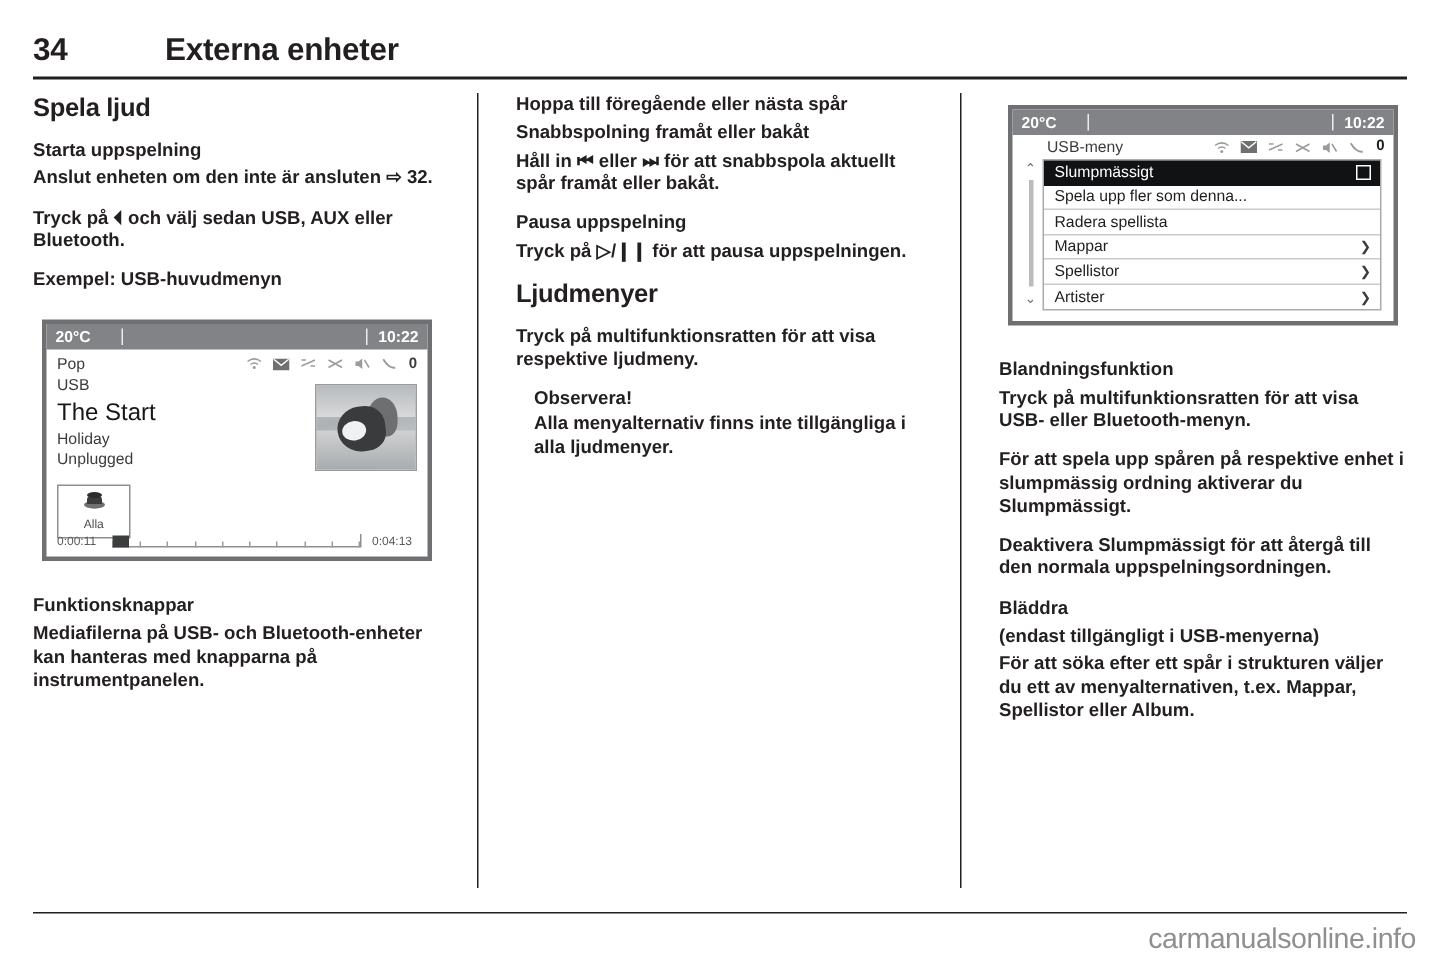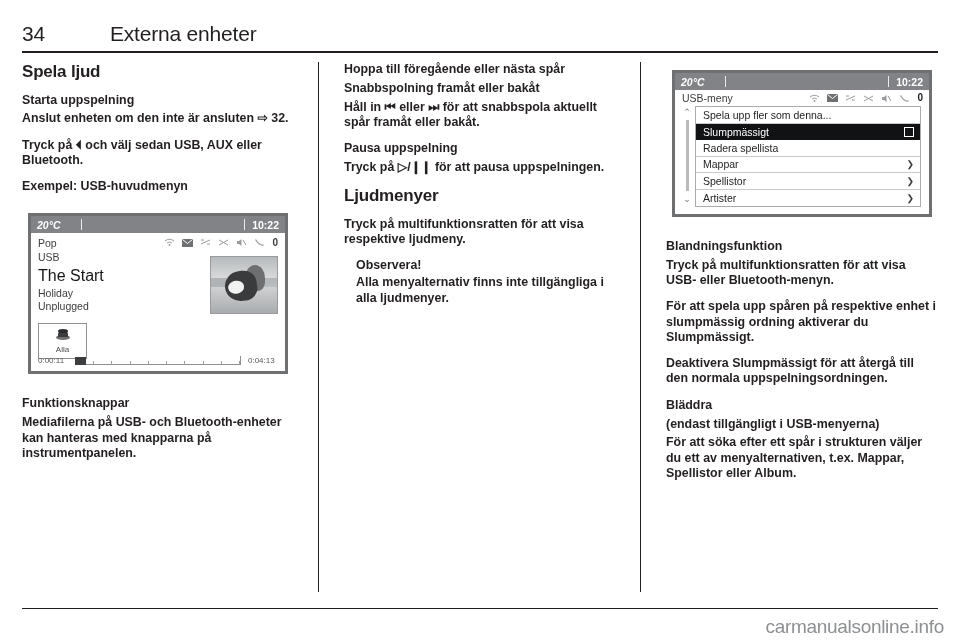--- a/index.html
+++ b/index.html
@@ -27,21 +27,21 @@
   .header {
     position: absolute;
     left: 22px;
     top: 22px;
     width: 916px;
     height: 30px;
   }
   .header-inner {
     display: flex;
     align-items: baseline;
-    font-weight: normal;
+    font-weight: bold;
     font-size: 21px;
     letter-spacing: -0.2px;
   }
   .page-num {
     width: 88px;
     flex: 0 0 88px;
   }
   .header-title {
     flex: 1;
   }
@@ -131,21 +131,21 @@
     background: #828387;
     color: #ffffff;
     height: 17px;
     display: flex;
     align-items: center;
     font-size: 10.5px;
     font-weight: bold;
     padding: 0 6px;
     box-sizing: border-box;
   }
-  .screen-status .temp { width: 44px; font-style: italic; }
+  .screen-status .temp { width: 44px; }
   .screen-status .divider {
     width: 1px;
     height: 11px;
     background: #ffffff;
     opacity: .85;
   }
   .screen-status .spacer { flex: 1; }
   .screen-status .clock { padding-left: 7px; }
 
   .icon-row {
@@ -287,21 +287,21 @@
   .menu-body {
     padding: 0;
     height: 124px;
     box-sizing: border-box;
     position: relative;
   }
   .menu-head {
     display: flex;
     align-items: center;
     justify-content: space-between;
-    padding: 2px 6px 2px 7px;
+    padding: 2px 6px 2px 23px;
     font-size: 10.5px;
     color: #3b3c3e;
   }
   .menu-main {
     display: flex;
     padding: 0 8px 0 4px;
   }
   .menu-scroll {
     width: 16px;
     flex: 0 0 16px;
@@ -586,26 +586,26 @@
               </span>
             </div>
 
             <div class="menu-main">
               <div class="menu-scroll">
                 <span style="font-size:9px;">⌃</span>
                 <span class="bar"></span>
                 <span style="font-size:9px;">⌄</span>
               </div>
               <div class="menu-list">
-                <div class="menu-item">
-                  <span>Spela upp fler som denna...</span>
-                </div>
                 <div class="menu-item selected">
                   <span>Slumpmässigt</span>
                   <span class="box"></span>
+                </div>
+                <div class="menu-item">
+                  <span>Spela upp fler som denna...</span>
                 </div>
                 <div class="menu-item">
                   <span>Radera  spellista</span>
                 </div>
                 <div class="menu-item">
                   <span>Mappar</span>
                   <span class="arrow">❯</span>
                 </div>
                 <div class="menu-item">
                   <span>Spellistor</span>

